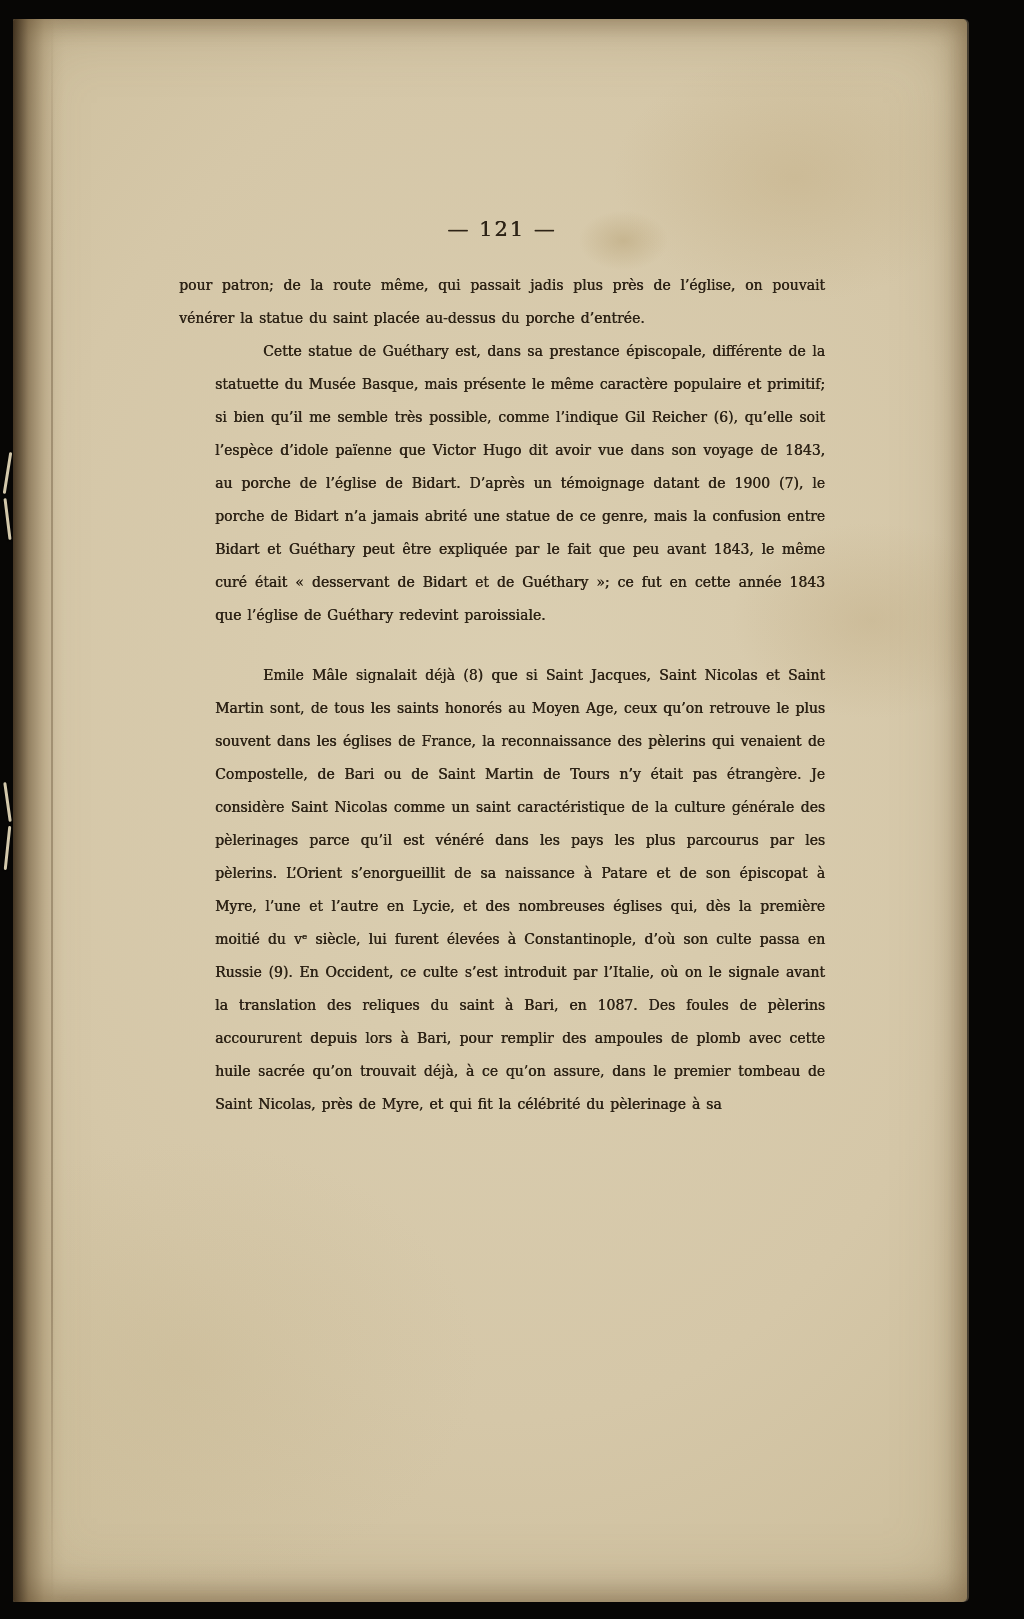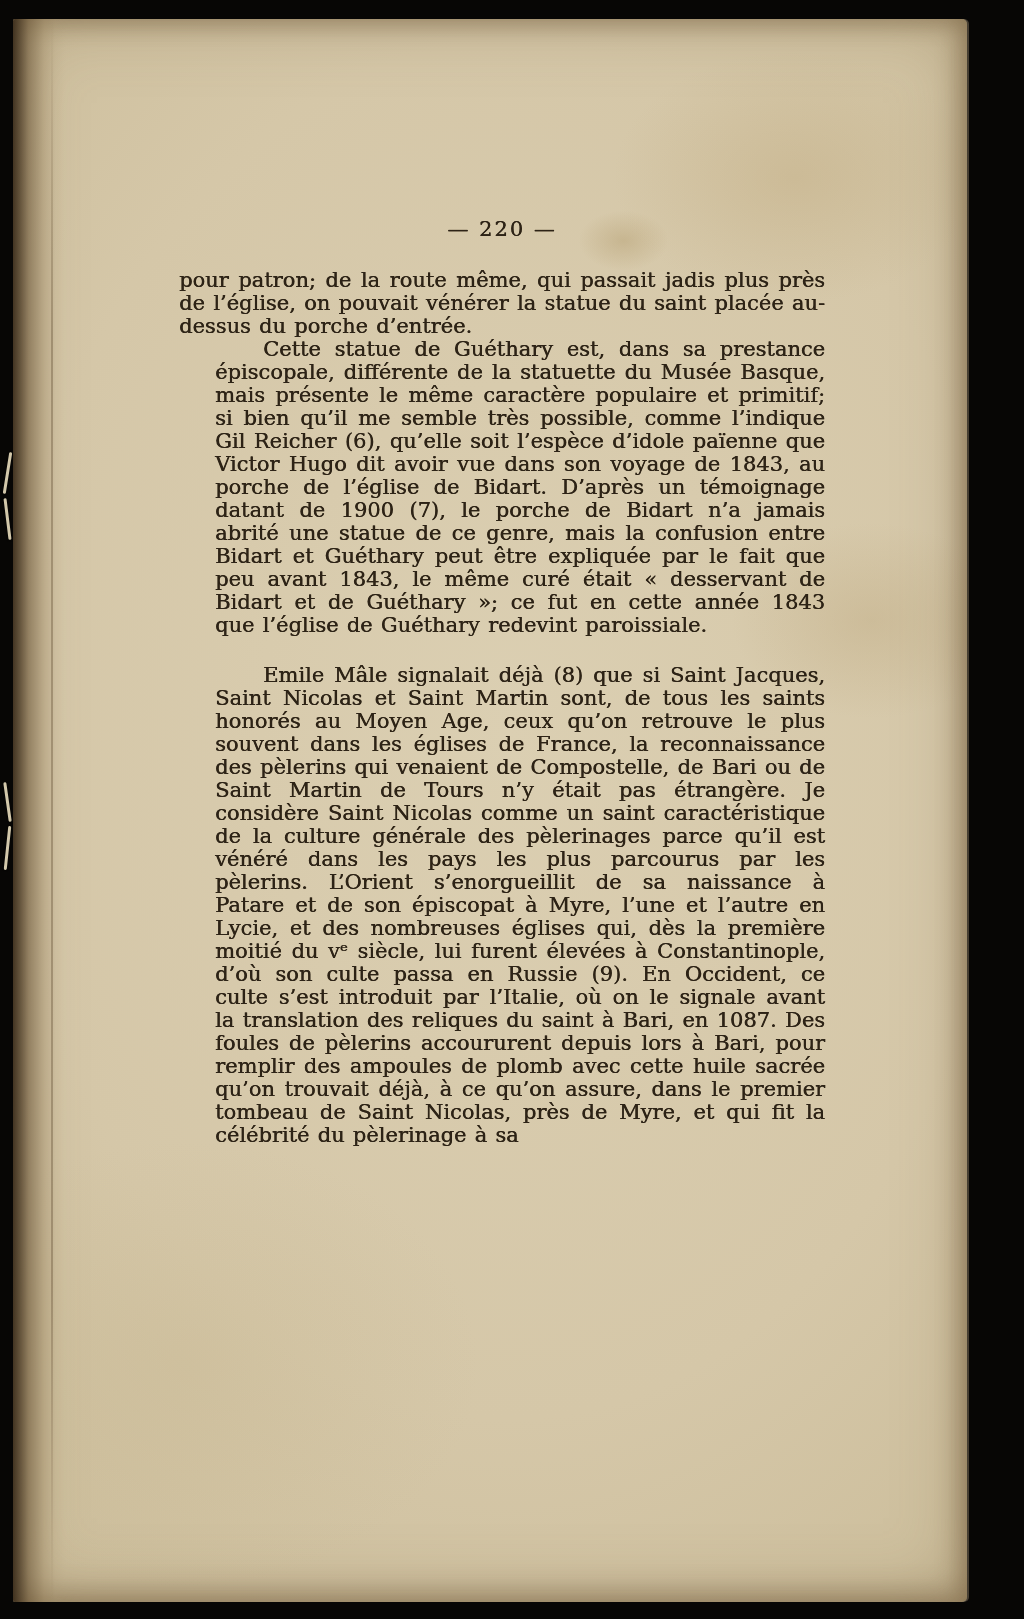--- a/index.html
+++ b/index.html
@@ -74,39 +74,39 @@
     color:#2d2316;
   }
   .page-number {
     text-align:center;
     font-size:21px;
     letter-spacing:2px;
     margin-bottom:28px;
     text-shadow:0.4px 0 0 currentColor;
   }
   .para {
-    font-size:21px;
-    line-height:23px;
+    font-size:14px;
+    line-height:33px;
     text-align:justify;
     word-spacing:1.5px;
     text-shadow:0.4px 0 0 currentColor;
   }
   .indent { text-indent:48px;margin-left:36px; }
   .gap-before { margin-top:27px; }
 </style>
 </head>
 <body>
 
 <div class="scan">
 
   <div class="page">
     <div class="gutter"></div>
 
     <div class="text-block">
-      <div class="page-number">— 220 —</div>
+      <div class="page-number">— 121 —</div>
 
       <p class="para">pour patron; de la route même, qui passait jadis plus près de l’église, on pouvait vénérer la statue du saint placée au-dessus du porche d’entrée.</p>
 
       <p class="para indent">Cette statue de Guéthary est, dans sa prestance épiscopale, différente de la statuette du Musée Basque, mais présente le même caractère populaire et primitif; si bien qu’il me semble très possible, comme l’indique Gil Reicher (6), qu’elle soit l’espèce d’idole païenne que Victor Hugo dit avoir vue dans son voyage de 1843, au porche de l’église de Bidart. D’après un témoignage datant de 1900 (7), le porche de Bidart n’a jamais abrité une statue de ce genre, mais la confusion entre Bidart et Guéthary peut être expliquée par le fait que peu avant 1843, le même curé était « desservant de Bidart et de Guéthary »; ce fut en cette année 1843 que l’église de Guéthary redevint paroissiale.</p>
 
       <p class="para indent gap-before">Emile Mâle signalait déjà (8) que si Saint Jacques, Saint Nicolas et Saint Martin sont, de tous les saints honorés au Moyen Age, ceux qu’on retrouve le plus souvent dans les églises de France, la reconnaissance des pèlerins qui venaient de Compostelle, de Bari ou de Saint Martin de Tours n’y était pas étrangère. Je considère Saint Nicolas comme un saint caractéristique de la culture générale des pèlerinages parce qu’il est vénéré dans les pays les plus parcourus par les pèlerins. L’Orient s’enorgueillit de sa naissance à Patare et de son épiscopat à Myre, l’une et l’autre en Lycie, et des nombreuses églises qui, dès la première moitié du vᵉ siècle, lui furent élevées à Constantinople, d’où son culte passa en Russie (9). En Occident, ce culte s’est introduit par l’Italie, où on le signale avant la translation des reliques du saint à Bari, en 1087. Des foules de pèlerins accoururent depuis lors à Bari, pour remplir des ampoules de plomb avec cette huile sacrée qu’on trouvait déjà, à ce qu’on assure, dans le premier tombeau de Saint Nicolas, près de Myre, et qui fit la célébrité du pèlerinage à sa</p>
     </div>
   </div>
 
   <div class="stitch s1"></div>

